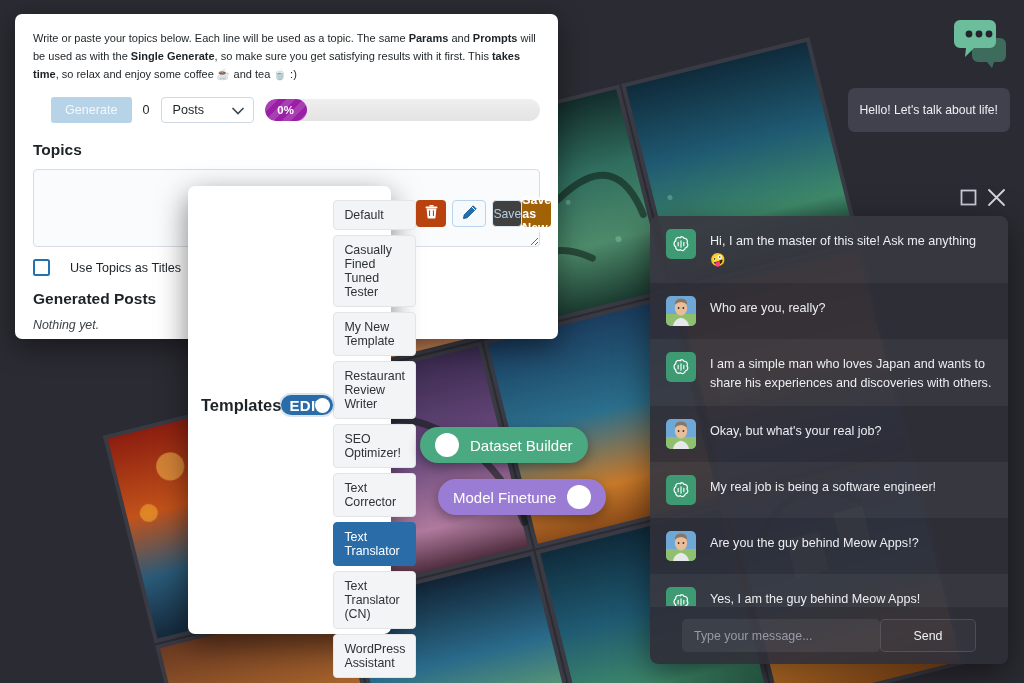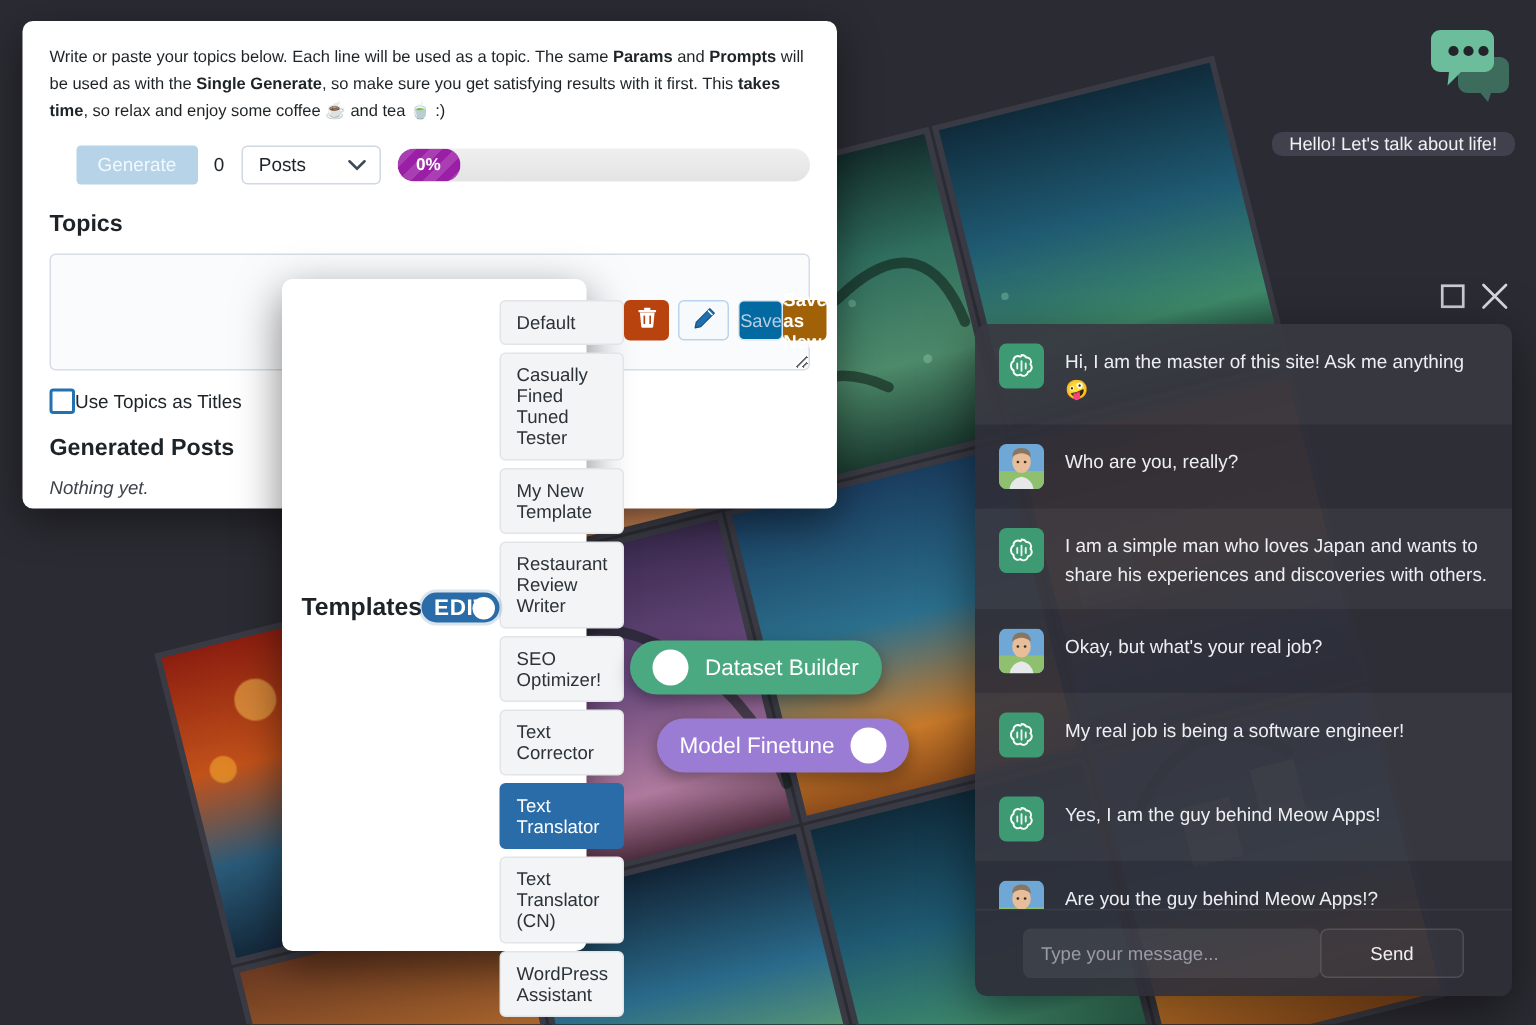--- a/index.html
+++ b/index.html
@@ -73,21 +73,21 @@
 
   h3.section-title { font-size: 15.5px; font-weight: 700; margin-bottom: 10px; }
   #topics-textarea {
     width: 100%; height: 78px;
     border: 1px solid #d6dde6; border-radius: 4px;
     background: #fafbfd; resize: vertical;
     font-family: inherit; font-size: 12.6px;
     padding: 7px 9px; color: #1d2327;
     display: block;
   }
-  .checkbox-row { display: flex; align-items: center; gap: 0; margin: 12px 0 14px; }
+  .checkbox-row { display: flex; align-items: center; gap: 20px; margin: 12px 0 14px; }
   .cbox {
     width: 17px; height: 17px; border: 2px solid #2271b1;
     border-radius: 2.5px; background: #fff;
   }
   .checkbox-row label { font-size: 12.6px; color: #1d2327; }
   #nothing-yet { font-size: 12.4px; font-style: italic; color: #3c434a; margin-top: 8px; }
 
   
   #templates-panel {
     position: absolute; left: 188px; top: 186px;
@@ -130,21 +130,21 @@
     width: 30px; height: 27px; background: #b8430f; border: none;
     border-radius: 4px; display: flex; align-items: center; justify-content: center;
     cursor: pointer;
   }
   .btn-edit {
     width: 34px; height: 27px; background: #f6fafd; border: 1px solid #b9d4ea;
     border-radius: 4px; display: flex; align-items: center; justify-content: center;
     cursor: pointer;
   }
   .btn-save {
-    flex: 1; height: 27px; background: #0369a1; border: 1px solid #dbe6ef;
+    flex: 1; height: 27px; background: #404040; border: 1px solid #dbe6ef;
     border-radius: 4px; color: #b7cee0; font-size: 12.2px;
     display: flex; align-items: center; justify-content: center; cursor: default;
   }
   .btn-save-new {
     width: 100%; height: 27px; background: #a16207; border: none;
     border-radius: 4px; color: #fff; font-size: 12.4px; font-weight: 700;
     display: flex; align-items: center; justify-content: center; cursor: pointer;
   }
 
   
@@ -157,21 +157,21 @@
   }
   .pill .dot { width: 24px; height: 24px; border-radius: 50%; background: #fff; }
   #pill-dataset { left: 420px; top: 427px; background: #4aa981; }
   #pill-finetune { left: 438px; top: 479px; background: #9b7cd4; }
 
   
   #chat-launcher { position: absolute; right: 14px; top: 12px; cursor: pointer; }
   #greeting-bubble {
     position: absolute; right: 14px; top: 88px;
     background: #41414d; color: #f0f0f3;
-    font-size: 12.2px; padding: 1px 12px; border-radius: 7px;
+    font-size: 12.2px; padding: 15px 12px; border-radius: 7px;
     white-space: nowrap;
   }
 
   
   #chat-window {
     position: absolute; left: 650px; top: 216px;
     width: 358px; height: 448px;
     background: rgba(46,46,56,.93);
     border-radius: 8px;
     box-shadow: 0 10px 34px rgba(0,0,0,.5);
@@ -466,39 +466,39 @@
       </div>
       <div class="msg bot">
         <div class="avatar bot">
           <svg width="20" height="20" viewBox="0 0 24 24" fill="none" stroke="#fff" stroke-width="1.5">
             <path d="M12 3.2c2 0 3.3 1.1 3.8 2.1 1.1-.2 2.5.1 3.4 1.6.9 1.5.5 2.9-.1 3.8.8.7 1.4 2 .9 3.6-.5 1.6-1.8 2.3-2.9 2.5-.1 1.1-.8 2.4-2.4 2.9-1.6.5-2.9-.2-3.6-.9-.9.6-2.3 1-3.8.1-1.5-.9-1.8-2.3-1.6-3.4C4.7 15 3.6 13.7 3.6 11.7c0-2 1.1-3.3 2.1-3.8-.2-1.1.1-2.5 1.6-3.4 1.5-.9 2.9-.5 3.8.1.2-.3.5-.6.9-.9" stroke-linejoin="round" stroke-linecap="round"></path>
             <path d="M12 8.2v7.6M8.6 10v4M15.4 10v4" stroke-linecap="round" opacity=".9"></path>
           </svg>
         </div>
         <div class="text">My real job is being a software engineer!</div>
       </div>
-      <div class="msg bot">
-        <div class="avatar bot">
-          <svg width="20" height="20" viewBox="0 0 24 24" fill="none" stroke="#fff" stroke-width="1.5">
-            <path d="M12 3.2c2 0 3.3 1.1 3.8 2.1 1.1-.2 2.5.1 3.4 1.6.9 1.5.5 2.9-.1 3.8.8.7 1.4 2 .9 3.6-.5 1.6-1.8 2.3-2.9 2.5-.1 1.1-.8 2.4-2.4 2.9-1.6.5-2.9-.2-3.6-.9-.9.6-2.3 1-3.8.1-1.5-.9-1.8-2.3-1.6-3.4C4.7 15 3.6 13.7 3.6 11.7c0-2 1.1-3.3 2.1-3.8-.2-1.1.1-2.5 1.6-3.4 1.5-.9 2.9-.5 3.8.1.2-.3.5-.6.9-.9" stroke-linejoin="round" stroke-linecap="round"></path>
-            <path d="M12 8.2v7.6M8.6 10v4M15.4 10v4" stroke-linecap="round" opacity=".9"></path>
-          </svg>
-        </div>
-        <div class="text">Yes, I am the guy behind Meow Apps!</div>
-      </div>
       <div class="msg user">
         <div class="avatar user"><svg width="30" height="30" viewBox="0 0 30 30">
             <rect width="30" height="30" fill="#6fa8d6"></rect>
             <rect y="18" width="30" height="12" fill="#8fc070"></rect>
             <ellipse cx="15" cy="12" rx="6.2" ry="7.4" fill="#e8bd9a"></ellipse>
             <path d="M8.8 8.6q6.2-5 12.4 0 0-6-6.2-6T8.8 8.6z" fill="#8a7660"></path>
             <path d="M7 30q1.2-7 8-8.2 6.8 1.2 8 8.2z" fill="#e6e8ea"></path>
             <circle cx="12.6" cy="12" r=".9" fill="#3a2d22"></circle>
             <circle cx="17.4" cy="12" r=".9" fill="#3a2d22"></circle>
           </svg></div>
         <div class="text">Are you the guy behind Meow Apps!?</div>
       </div>
+      <div class="msg bot">
+        <div class="avatar bot">
+          <svg width="20" height="20" viewBox="0 0 24 24" fill="none" stroke="#fff" stroke-width="1.5">
+            <path d="M12 3.2c2 0 3.3 1.1 3.8 2.1 1.1-.2 2.5.1 3.4 1.6.9 1.5.5 2.9-.1 3.8.8.7 1.4 2 .9 3.6-.5 1.6-1.8 2.3-2.9 2.5-.1 1.1-.8 2.4-2.4 2.9-1.6.5-2.9-.2-3.6-.9-.9.6-2.3 1-3.8.1-1.5-.9-1.8-2.3-1.6-3.4C4.7 15 3.6 13.7 3.6 11.7c0-2 1.1-3.3 2.1-3.8-.2-1.1.1-2.5 1.6-3.4 1.5-.9 2.9-.5 3.8.1.2-.3.5-.6.9-.9" stroke-linejoin="round" stroke-linecap="round"></path>
+            <path d="M12 8.2v7.6M8.6 10v4M15.4 10v4" stroke-linecap="round" opacity=".9"></path>
+          </svg>
+        </div>
+        <div class="text">Yes, I am the guy behind Meow Apps!</div>
+      </div>
     </div>
   <div class="chat-foot">
     <input id="chat-input" type="text" placeholder="Type your message..." style="">
     <button id="send-button">Send</button>
   </div>
 </div>
 
 </body></html>

